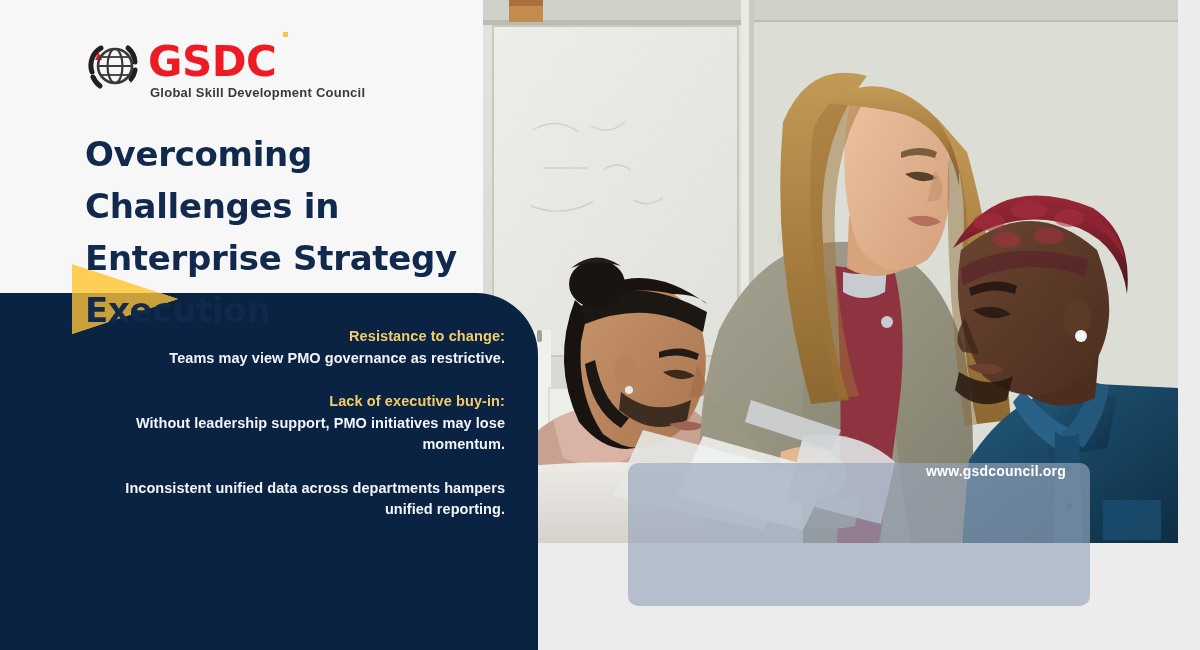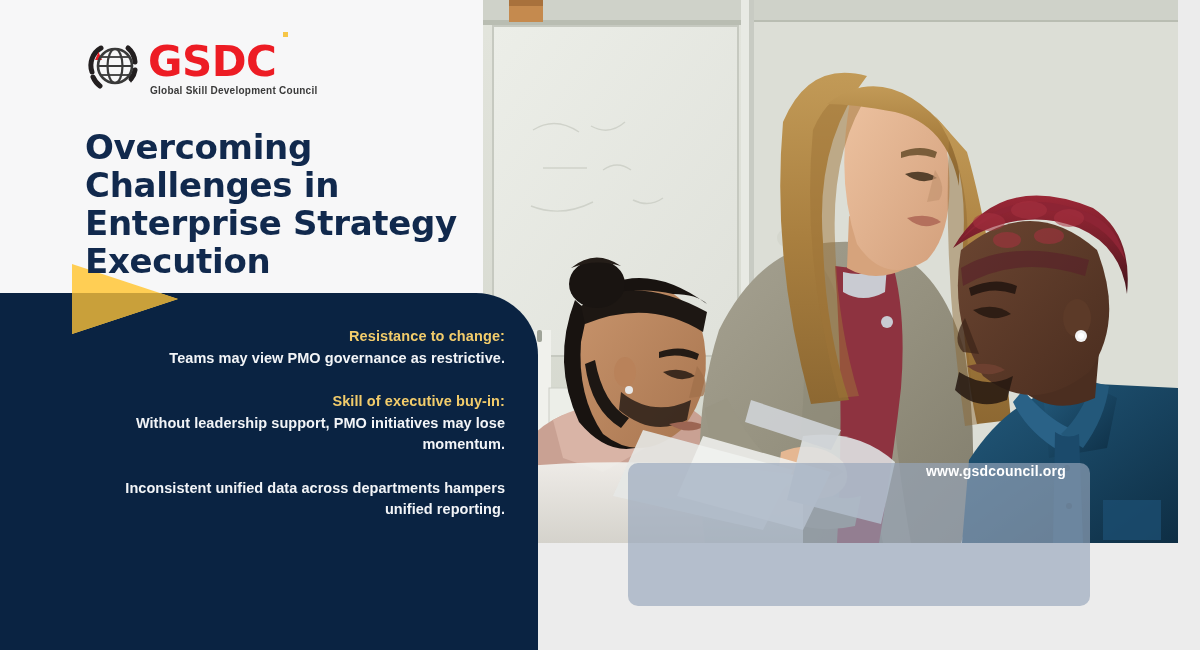--- a/index.html
+++ b/index.html
@@ -39,31 +39,31 @@
   .logo { position:absolute; left:86px; top:38px; z-index:7; display:flex; align-items:flex-start; }
   .logo-mark { width:58px; height:56px; flex:0 0 auto; margin-right:4px; }
   .logo-text { display:flex; flex-direction:column; padding-top:3px; }
   .logo-word {
     font-family:"DejaVu Sans", sans-serif;
     font-weight:bold; font-size:42px; line-height:42px;
     color:#ed1c24; letter-spacing:-0.5px;
   }
   .logo-tag {
     font-family:"Liberation Sans", sans-serif;
-    font-size:10px; font-weight:bold; color:#3a3a3a;
+    font-size:13px; font-weight:bold; color:#3a3a3a;
     letter-spacing:0.25px; margin-top:2px; padding-left:2px;
   }
   .logo-dot { position:absolute; left:283px; top:32px; width:5px; height:5px; background:#f6c648; z-index:7; }
 
   
   .title {
     position:absolute; left:85px; top:128px; width:390px; z-index:7;
     font-family:"DejaVu Sans", sans-serif;
     font-weight:bold;
-    font-size:34px; line-height:38px;
+    font-size:34px; line-height:52px;
     color:#11294d;
     letter-spacing:-0.3px;
   }
 
   
   .list { position:absolute; left:85px; top:327px; width:420px; z-index:8;text-align:right; }
   .list-item { margin-bottom:23px; }
   .list-item:last-child { margin-bottom:0; }
   .item-head {
     font-size:14.5px; font-weight:bold; color:#f2cc6b;
@@ -340,21 +340,21 @@
   <span class="logo-dot"></span>
 
   <h1 class="title">Overcoming Challenges in Enterprise Strategy Execution</h1>
 
   <div class="list">
     <div class="list-item">
       <div class="item-head">Resistance to change:</div>
       <div class="item-body">Teams may view PMO governance as restrictive.</div>
     </div>
     <div class="list-item">
-      <div class="item-head">Skill of executive buy-in:</div>
+      <div class="item-head">Lack of executive buy-in:</div>
       <div class="item-body">Without leadership support, PMO initiatives may lose momentum.</div>
     </div>
     <div class="list-item">
       <div class="item-body">Inconsistent unified data across departments hampers unified reporting.</div>
     </div>
   </div>
 
   <div class="url-bar">
     <span class="url-text">www.gsdcouncil.org</span>
   </div>

